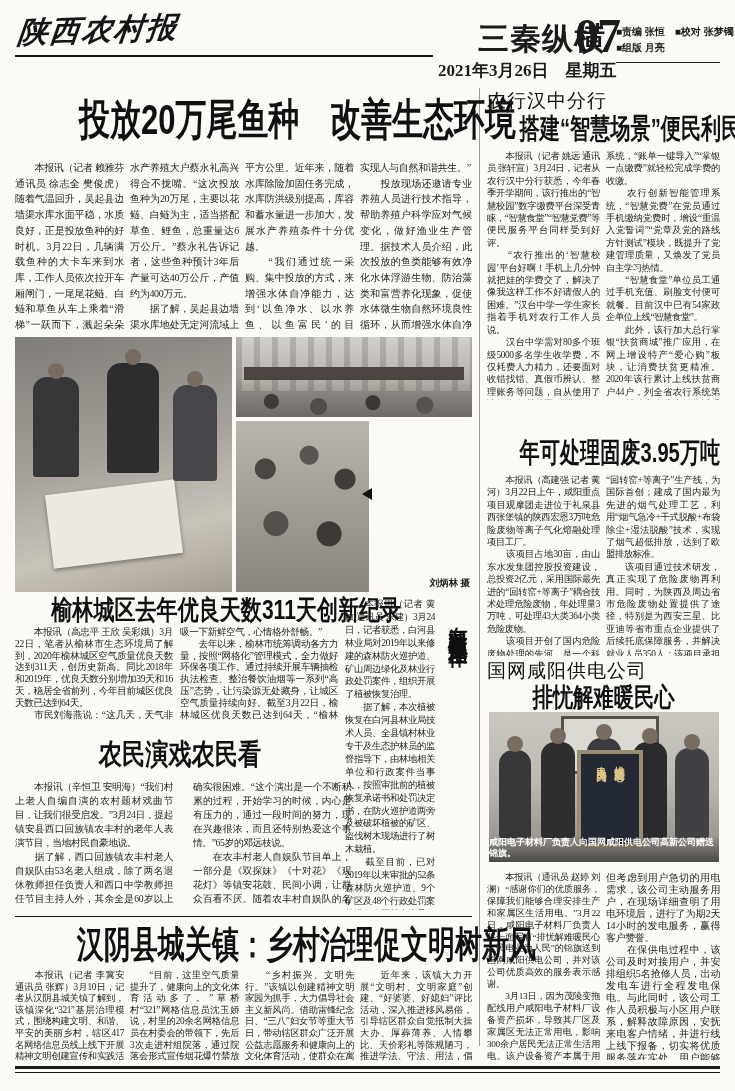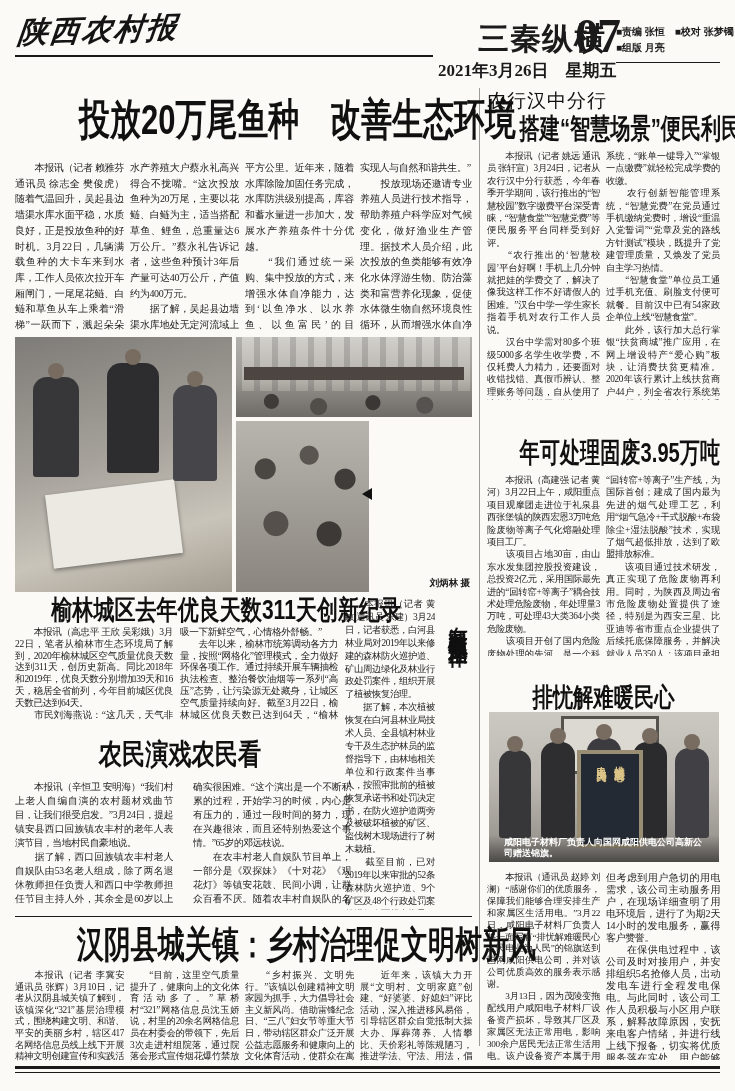--- a/index.html
+++ b/index.html
@@ -35,21 +35,21 @@
        border-radius:50%;background:#786c60;}
   .caption-box{position:absolute;left:374px;top:421px;width:98px;height:171px;}
   .caption-text{position:absolute;top:2px;left:0;width:98px;height:148px;overflow:hidden;
        font-size:9px;line-height:12.7px;font-style:italic;text-align:justify;white-space:pre-line;}
   .caption-credit{position:absolute;right:2px;bottom:2px;font-size:9.5px;font-weight:bold;}
   .pointer{position:absolute;left:362px;top:488px;width:0;height:0;
        border-top:6px solid transparent;border-bottom:6px solid transparent;border-right:10px solid #111;}
   .vhead{position:absolute;left:437px;top:612px;height:258px;width:34px;
        writing-mode:vertical-rl;font-family:"Liberation Sans","DejaVu Sans",sans-serif;
        font-weight:900;font-size:19px;letter-spacing:2px;color:#101010;}
-  .photo-cap-strip{position:absolute;left:0;right:0;bottom:0;padding:2px 15px 3px;
+  .photo-cap-strip{position:absolute;left:0;right:0;bottom:0;padding:2px 0 3px;
        color:#fff;font-size:9px;font-weight:bold;line-height:11px;
        background:linear-gradient(rgba(20,20,20,0),rgba(20,20,20,.55));
        font-family:"Liberation Sans","DejaVu Sans",sans-serif;}
   .banner{position:absolute;background:#242a33;border:4px solid #998e74;display:flex;
        flex-direction:row-reverse;justify-content:center;gap:4px;padding:4px 2px;}
   .banner span{writing-mode:vertical-rl;color:#dcc488;font-size:10px;font-weight:bold;
        letter-spacing:1px;font-family:"Liberation Serif",serif;}
 </style>
 </head>
 <body>
@@ -133,20 +133,21 @@
 　　“智慧食堂”单位员工通过手机充值、刷脸支付便可就餐。目前汉中已有54家政企单位上线“智慧食堂”。
 　　此外，该行加大总行掌银“扶贫商城”推广应用，在网上增设特产“爱心购”板块，让消费扶贫更精准。2020年该行累计上线扶贫商户44户，列全省农行系统第一，帮助商户线上销售近千万元。</div>
 
   <div class="hl" style="left:487px;top:436px;width:233px;font-size:28px;line-height:34px;transform:scaleX(.72);">年可处理固废3.95万吨</div>
   <div class="col rail-col" style="left:487px;top:474px;height:182px;">　　本报讯（高建强 记者 黄河）3月22日上午，咸阳重点项目观摩团走进位于礼泉县西张堡镇的陕西宏恩3万吨危险废物等离子气化熔融处理项目工厂。
 　　该项目占地30亩，由山东水发集团控股投资建设，总投资2亿元，采用国际最先进的“回转窑+等离子”耦合技术处理危险废物，年处理量3万吨，可处理43大类364小类危险废物。
 　　该项目开创了国内危险废物处理的先河，是一个科技型、环保型、节能型的资源循环再利用项目。在焚烧技术方面，项目填补了国际国内两项空白，“等离子”生产线，为国内第一家；</div>
   <div class="col rail-col" style="left:606px;top:474px;height:182px;width:114px;">“回转窑+等离子”生产线，为国际首创；建成了国内最为先进的烟气处理工艺，利用“烟气急冷+干式脱酸+布袋除尘+湿法脱酸”技术，实现了烟气超低排放，达到了欧盟排放标准。
 　　该项目通过技术研发，真正实现了危险废物再利用。同时，为陕西及周边省市危险废物处置提供了途径，特别是为西安三星、比亚迪等省市重点企业提供了后续托底保障服务，并解决就业人员350人；该项目承担了国内300多家企业的固废处置，建成后固废处理规模每年可达3.95万吨，年产值约1.2亿元，上缴利税1200万元。</div>
 
+  <div class="kicker" style="left:487px;top:658px;">国网咸阳供电公司</div>
   <div class="hl" style="left:487px;top:682px;width:233px;font-size:26px;line-height:30px;transform:scaleX(.78);">排忧解难暖民心</div>
 
   <div class="photo" style="left:489px;top:712px;width:230px;height:150px;background:linear-gradient(180deg,#cbc8c2 0%,#bdb9b2 45%,#8e8a84 100%);">
     <div class="abs" style="left:72px;top:4px;width:92px;height:52px;border:3px solid #55524d;background:#dcd9d3;"></div>
     <div class="pfig" style="left:10px;bottom:24px;width:32px;height:88px;"></div>
     <div class="pfig" style="left:52px;bottom:24px;width:34px;height:96px;background:#2e2e31;"></div>
     <div class="pfig" style="left:98px;bottom:24px;width:34px;height:100px;background:#3c3c40;"></div>
     <div class="pfig" style="left:144px;bottom:24px;width:34px;height:96px;background:#2b2b2e;"></div>
     <div class="pfig" style="left:186px;bottom:24px;width:34px;height:90px;background:#414145;"></div>
     <div class="banner" style="left:88px;top:38px;width:54px;height:82px;">

